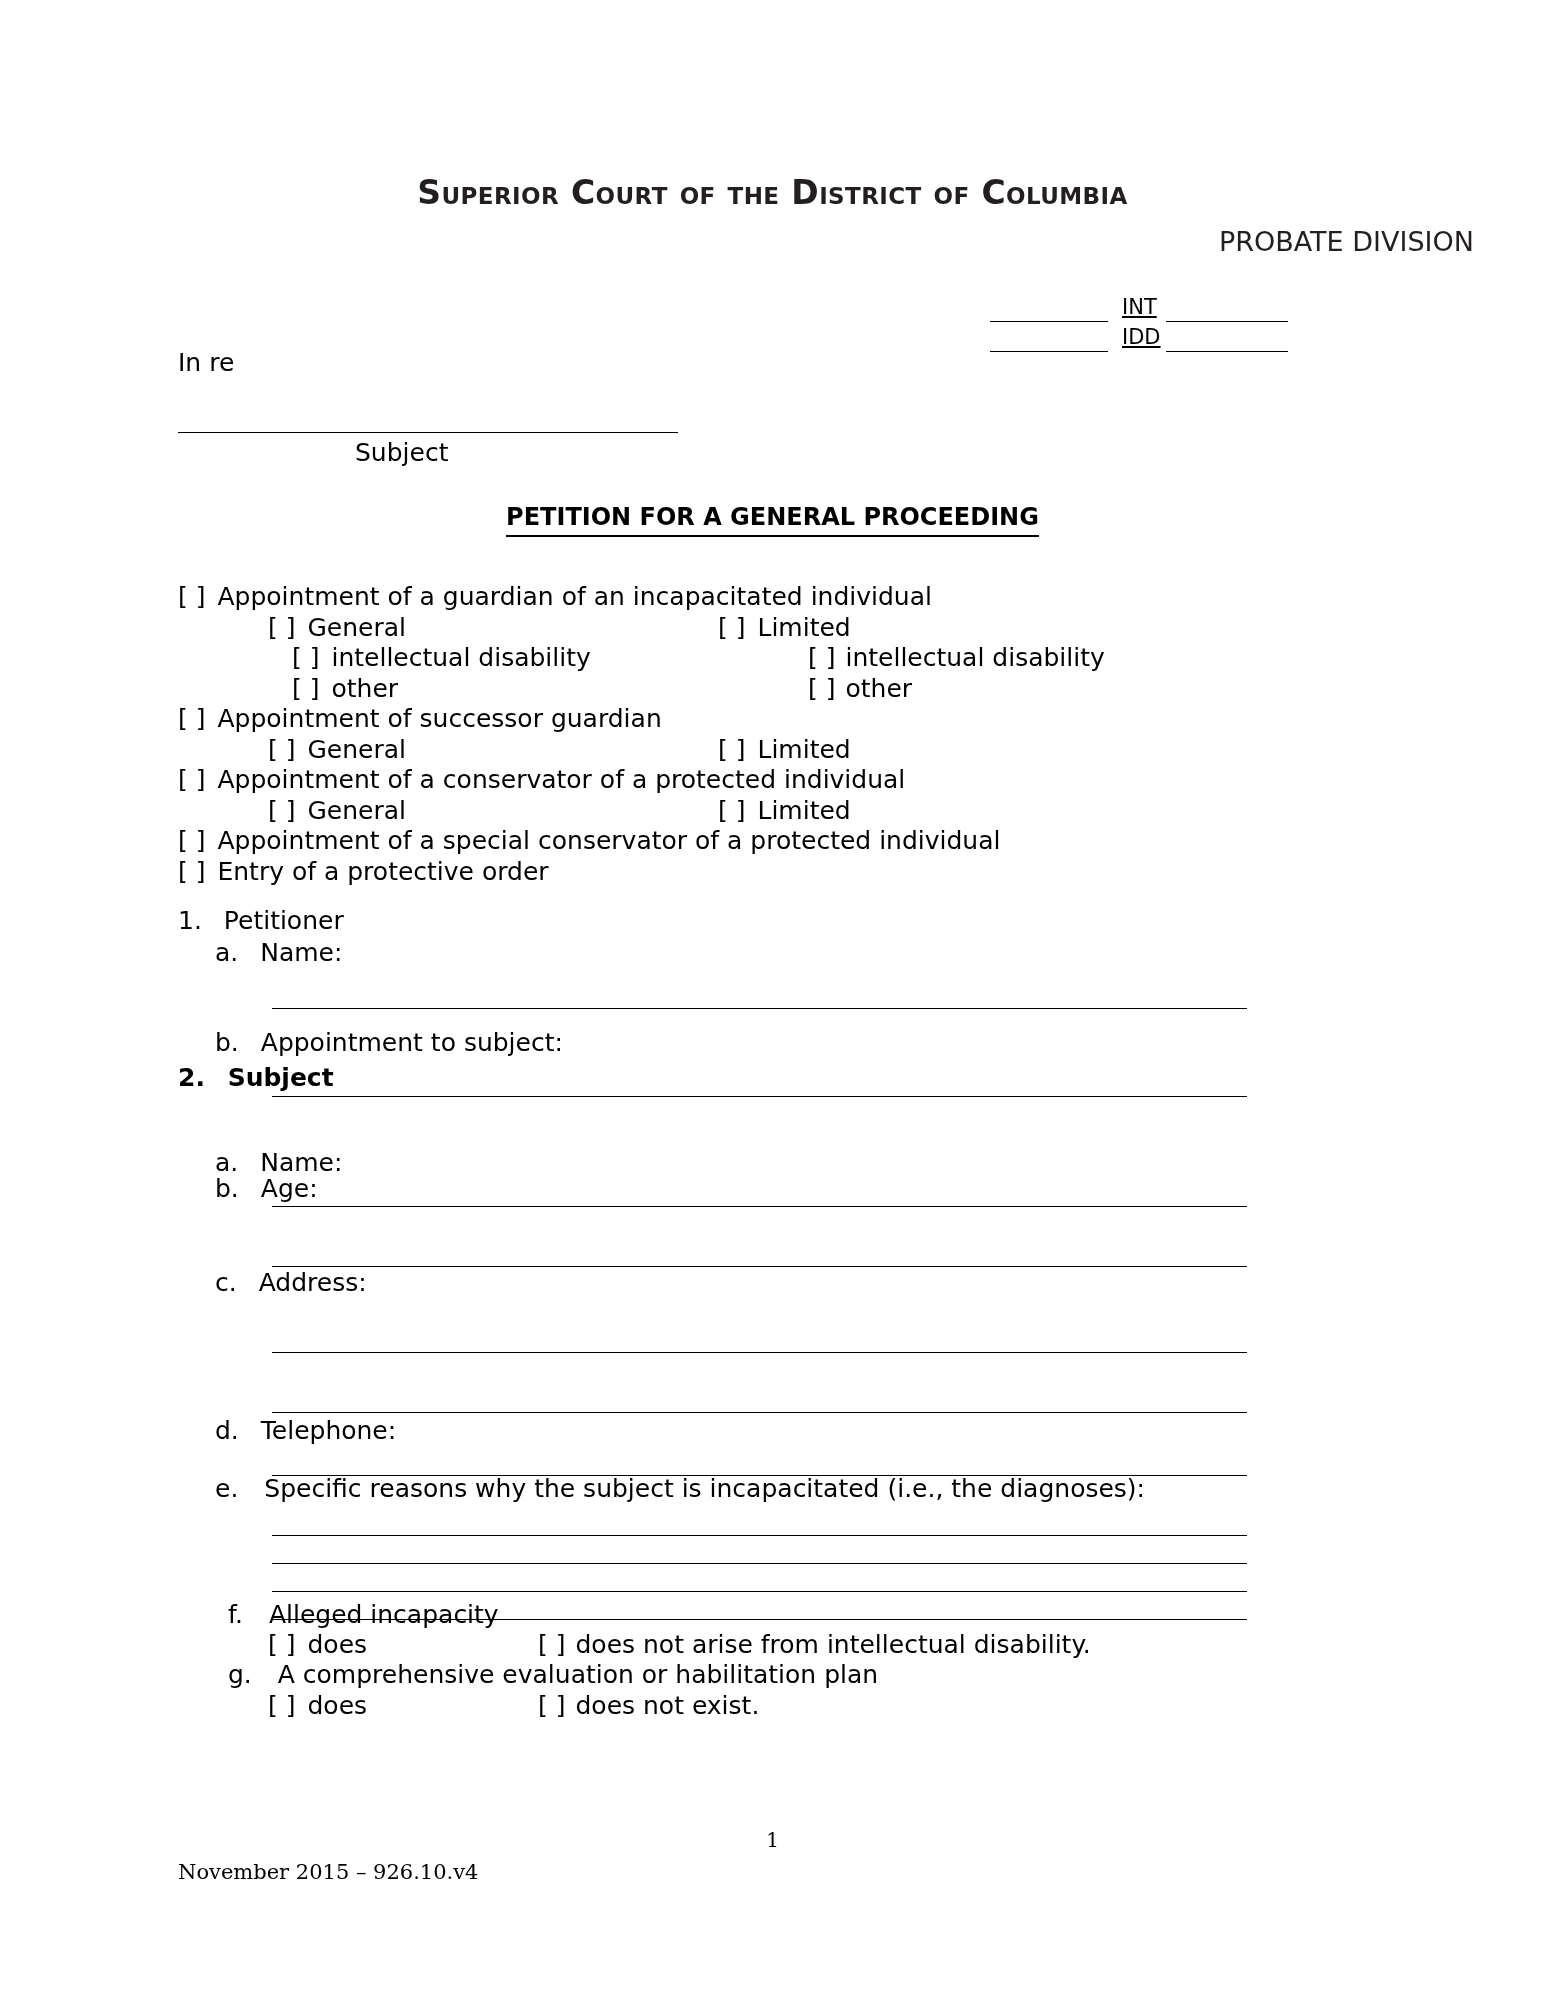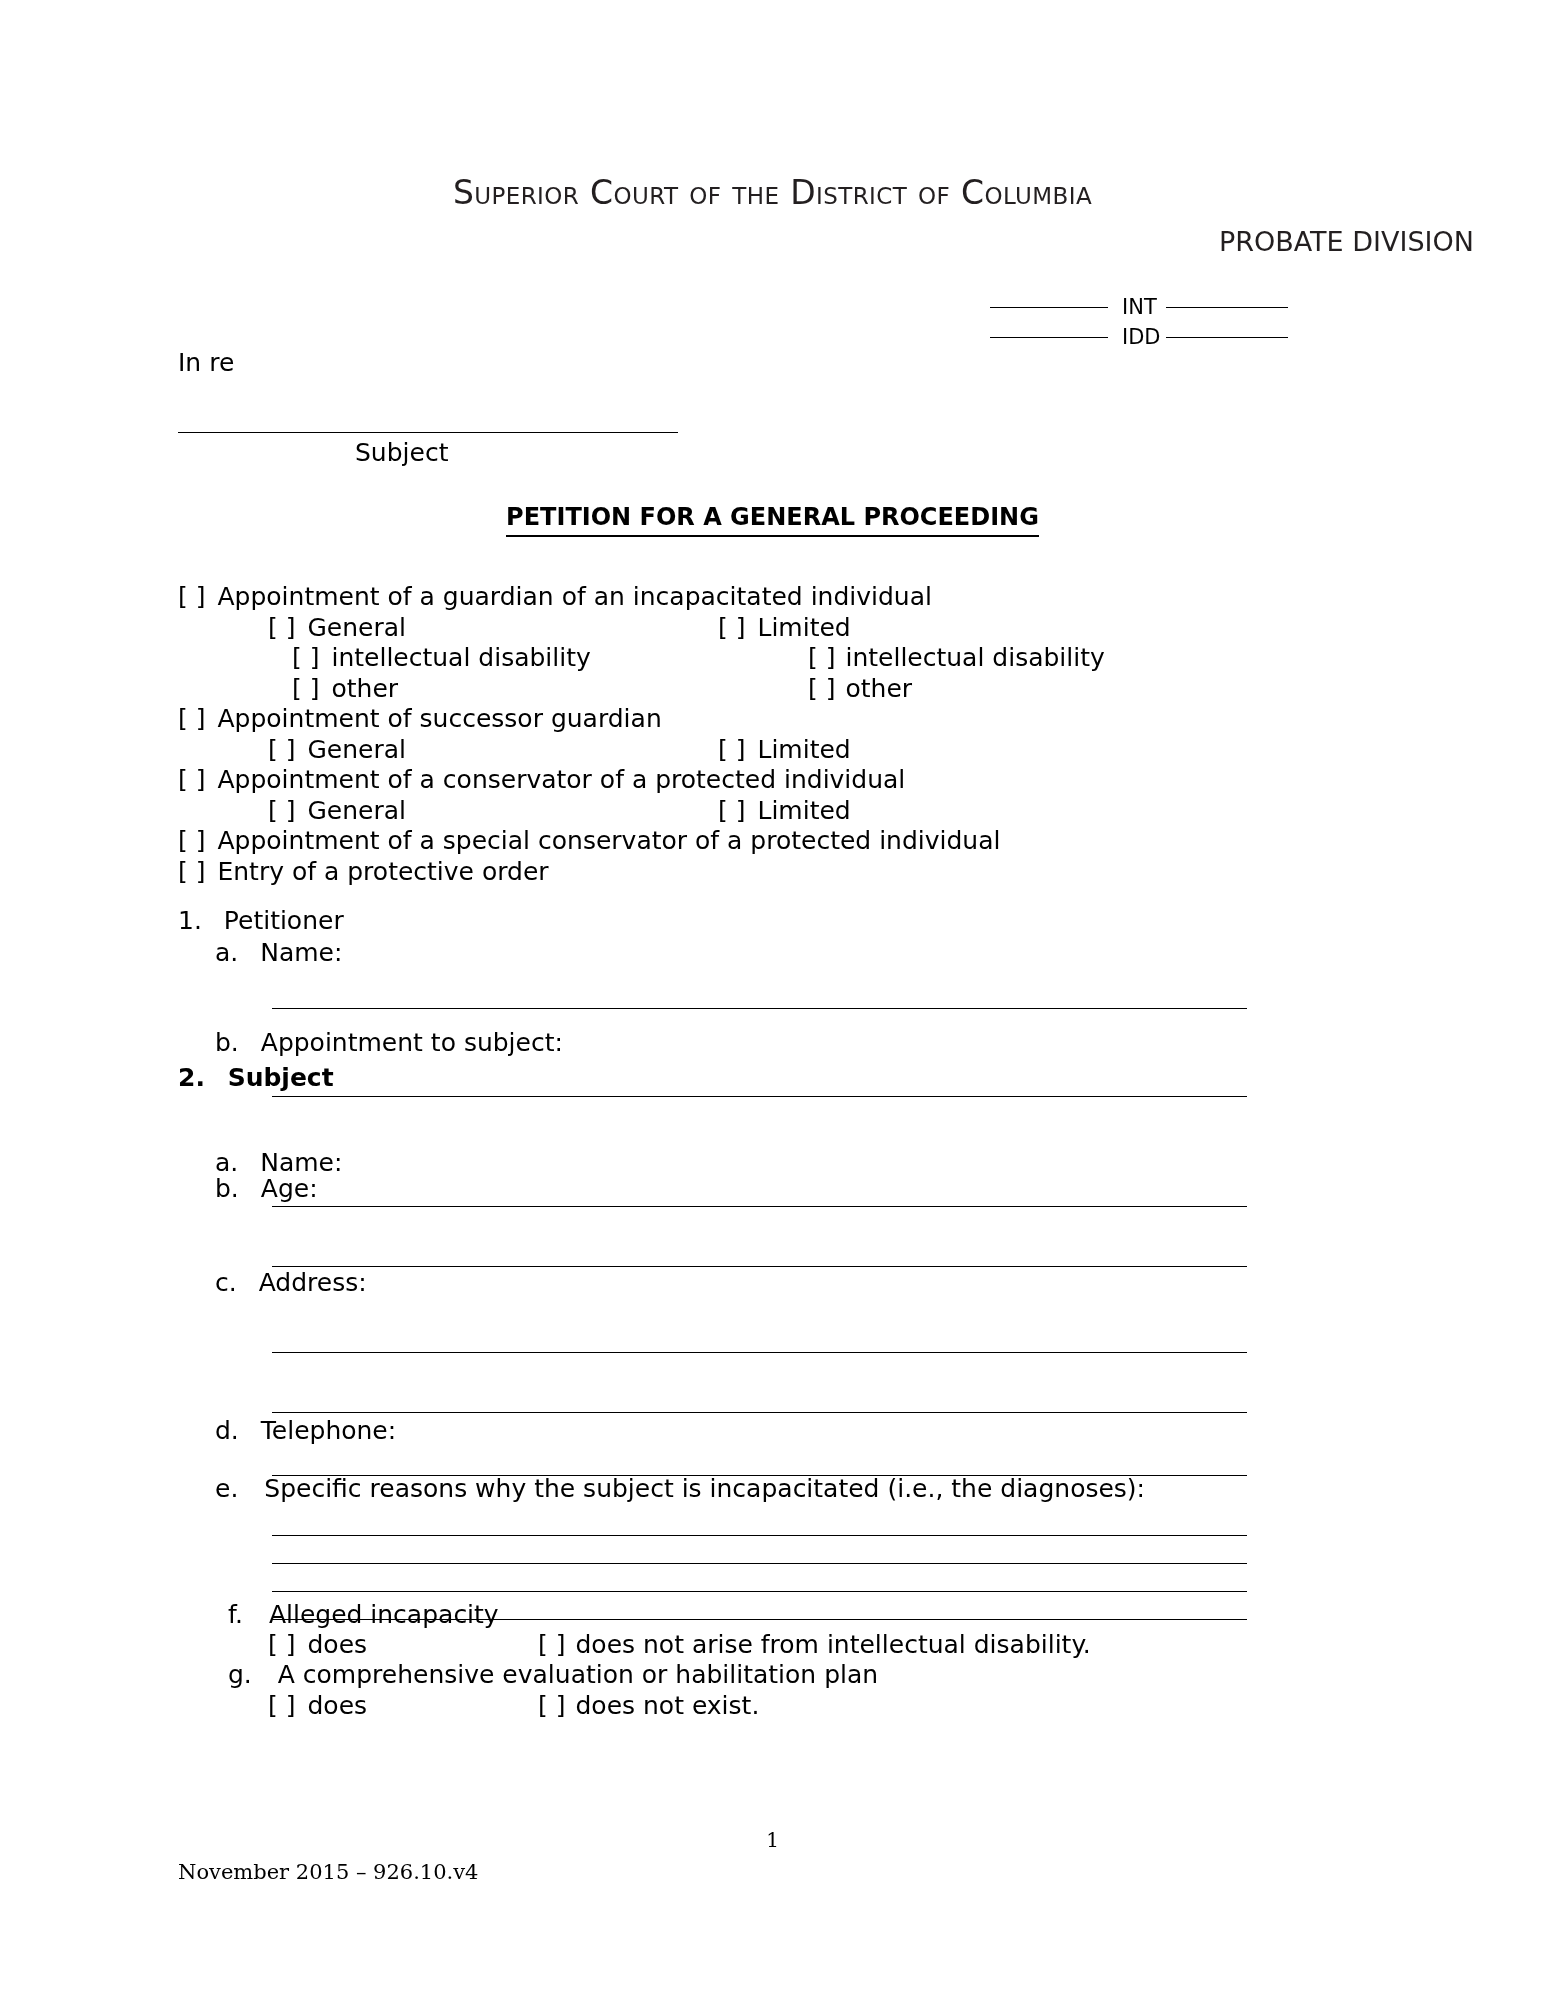--- a/index.html
+++ b/index.html
@@ -25,21 +25,21 @@
   }
 
   
   .court-title {
     position: absolute;
     left: 0;
     top: 176px;
     width: 1545px;
     text-align: center;
     font-family: "DejaVu Sans", sans-serif;
-    font-weight: normal;
+    font-weight: bold;
     font-size: 33px;
     font-variant: small-caps;
     letter-spacing: 0.4px;
     color: #231f20;
     line-height: 1;
   }
   .division {
     position: absolute;
     left: 0;
     top: 228px;
@@ -55,22 +55,23 @@
     position: absolute;
     left: 990px;
     top: 292px;
     width: 360px;
     font-size: 21px;
     line-height: 30px;
     color: #000;
   }
   .intidd-row {
     display: flex;
-    align-items: center;
+    align-items: flex-end;
     white-space: nowrap;
+    text-decoration: underline;
   }
   .intidd-rule {
     display: inline-block;
     border-bottom: 1.6px solid #000;
     height: 0;
   }
   .intidd-rule.left  { width: 118px; }
   .intidd-rule.right { width: 122px; }
   .intidd-label {
     display: inline-block;

